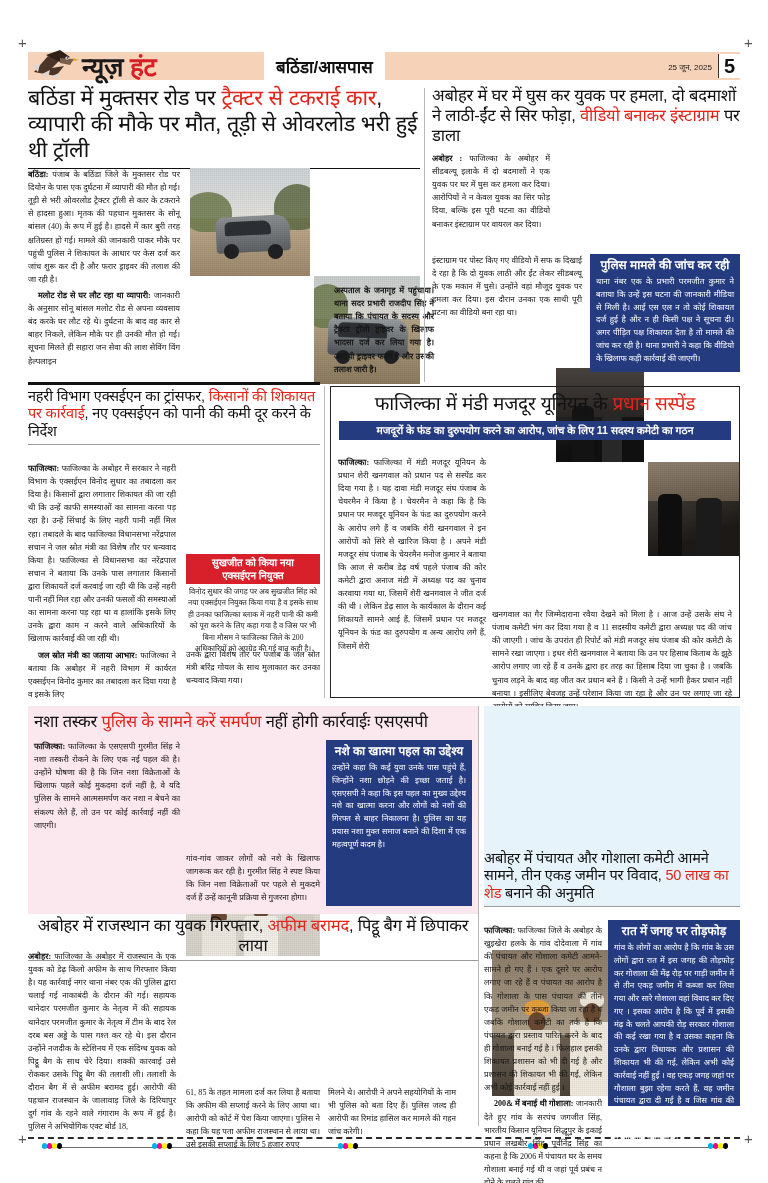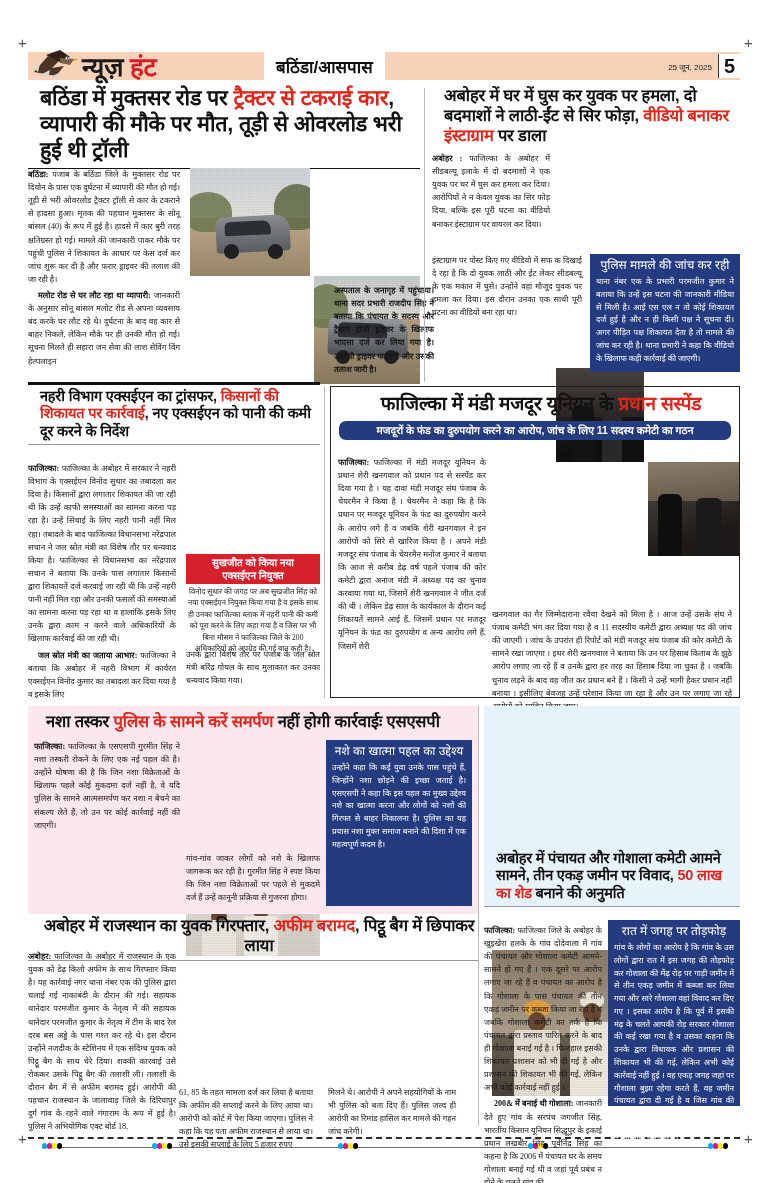--- a/index.html
+++ b/index.html
@@ -136,25 +136,24 @@
     line-height: 24px;
     padding: 0 5px 0 5px;
     color: #111;
   }
 
   
   .block { position: absolute; }
 
   .hl {
     font-family: "Liberation Sans", sans-serif;
-    font-weight: 700;
+    font-weight: 400;
     color: #111;
     line-height: 1.20;
     letter-spacing: -0.2px;
-    margin-left: 12px;
   }
   .hl .red { color: #e1251b; }
   .hl-xl { font-size: 21.5px; }
   .hl-lg { font-size: 19px; }
   .hl-md { font-size: 16.5px; }
   .hl-sm { font-size: 14.5px; }
 
   .rule-blk { border-top: 1px solid #111; }
   .rule-thin { border-top: 1px solid #9a9a9a; }
   .rule-thick { border-top: 3px solid #111; }
@@ -180,21 +179,21 @@
   }
 
   
   .box-blue {
     background: #253b80;
     color: #ffffff;
     padding: 4px 6px 6px 6px;
   }
   .box-blue .bx-title {
     font-family: "Liberation Sans", sans-serif;
-    font-weight: 400;
+    font-weight: 700;
     font-size: 12px;
     text-align: center;
     line-height: 1.25;
     margin-bottom: 3px;
     color: #fff;
   }
   .box-blue .bx-body {
     font-family: "Liberation Serif", serif;
     font-size: 8.1px;
     line-height: 1.58;
@@ -204,21 +203,20 @@
 
   .bar-blue {
     background: #253b80;
     color: #fff;
     font-family: "Liberation Sans", sans-serif;
     font-weight: 700;
     font-size: 10.5px;
     text-align: center;
     padding: 3px 4px;
     line-height: 1.3;
-    border-radius: 7px;
   }
   .bar-red {
     background: #d8202a;
     color: #fff;
     font-family: "Liberation Sans", sans-serif;
     font-weight: 700;
     font-size: 10px;
     text-align: center;
     padding: 2px 12px;
     line-height: 1.3;
@@ -594,20 +592,20 @@
   <div class="block" style="left:28px; top:916px; width:450px;">
     <div class="hl hl-md" style="text-align:center;">
       <span>अबोहर में राजस्थान का युवक गिरफ्तार, </span><span class="red">अफीम बरामद</span><span>, पिट्ठू बैग में छिपाकर लाया</span>
     </div>
     <div class="rule-thin" style="margin-top:4px;"></div>
   </div>
 
   <div class="block body-col" style="left:28px; top:950px; width:148px;">
     <p class="noind"><b class="lead">अबोहर:</b> <span>फाजिल्का के अबोहर में राजस्थान के एक युवक को डेढ़ किलो अफीम के साथ गिरफ्तार किया है। यह कार्रवाई नगर थाना नंबर एक की पुलिस द्वारा चलाई गई नाकाबंदी के दौरान की गई। सहायक थानेदार परमजीत कुमार के नेतृत्व में की सहायक थानेदार परमजीत कुमार के नेतृत्व में टीम के बाद रेल दरब बस अड्डे के पास गश्त कर रहे थे। इस दौरान उन्होंने नजदीक के स्टेशिनय में एक संदिग्ध युवक को पिट्ठू बैग के साथ चेरे दिया। शक्की कारवाई उसे रोककर उसके पिट्ठू बैग की तलाशी ली। तलाशी के दौरान बैग में से अफीम बरामद हुई। आरोपी की पहचान राजस्थान के जालावाड़ जिले के दिरियापुर दुर्ग गांव के रहने वाले गंगाराम के रूप में हुई है। पुलिस ने अभियोगिक एक्ट बोर्ड 18,</span></p>
   </div>
-  <div class="block body-col" style="left:179px; top:1086px; width:134px;">
+  <div class="block body-col" style="left:186px; top:1086px; width:134px;">
     <p class="noind">61, 85 के तहत मामला दर्ज कर लिया है बताया कि अफीम की सप्लाई करने के लिए आया था। आरोपी को कोर्ट में पेश किया जाएगा। पुलिस ने कहा कि यह पता अफीम राजस्थान से लाया था। उसे इसकी सप्लाई के लिए 5 हजार रुपए</p>
   </div>
   <div class="block body-col" style="left:328px; top:1086px; width:128px;">
     <p class="noind">मिलने थे। आरोपी ने अपने सहयोगियों के नाम भी पुलिस को बता दिए हैं। पुलिस जल्द ही आरोपी का रिमांड हासिल कर मामले की गहन जांच करेगी।</p>
   </div>
 
 </div>
 
 </body></html>

